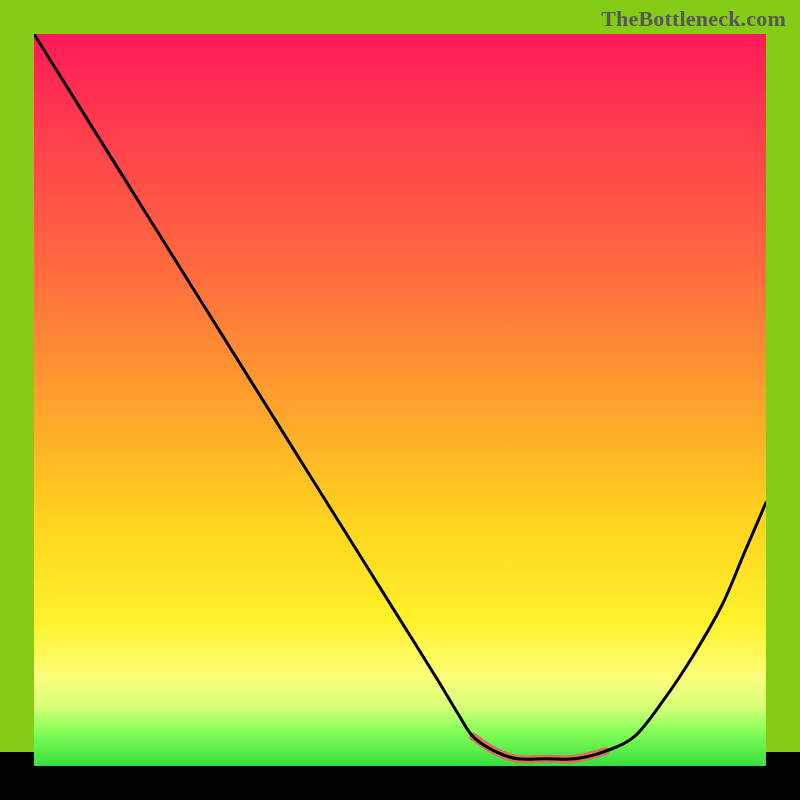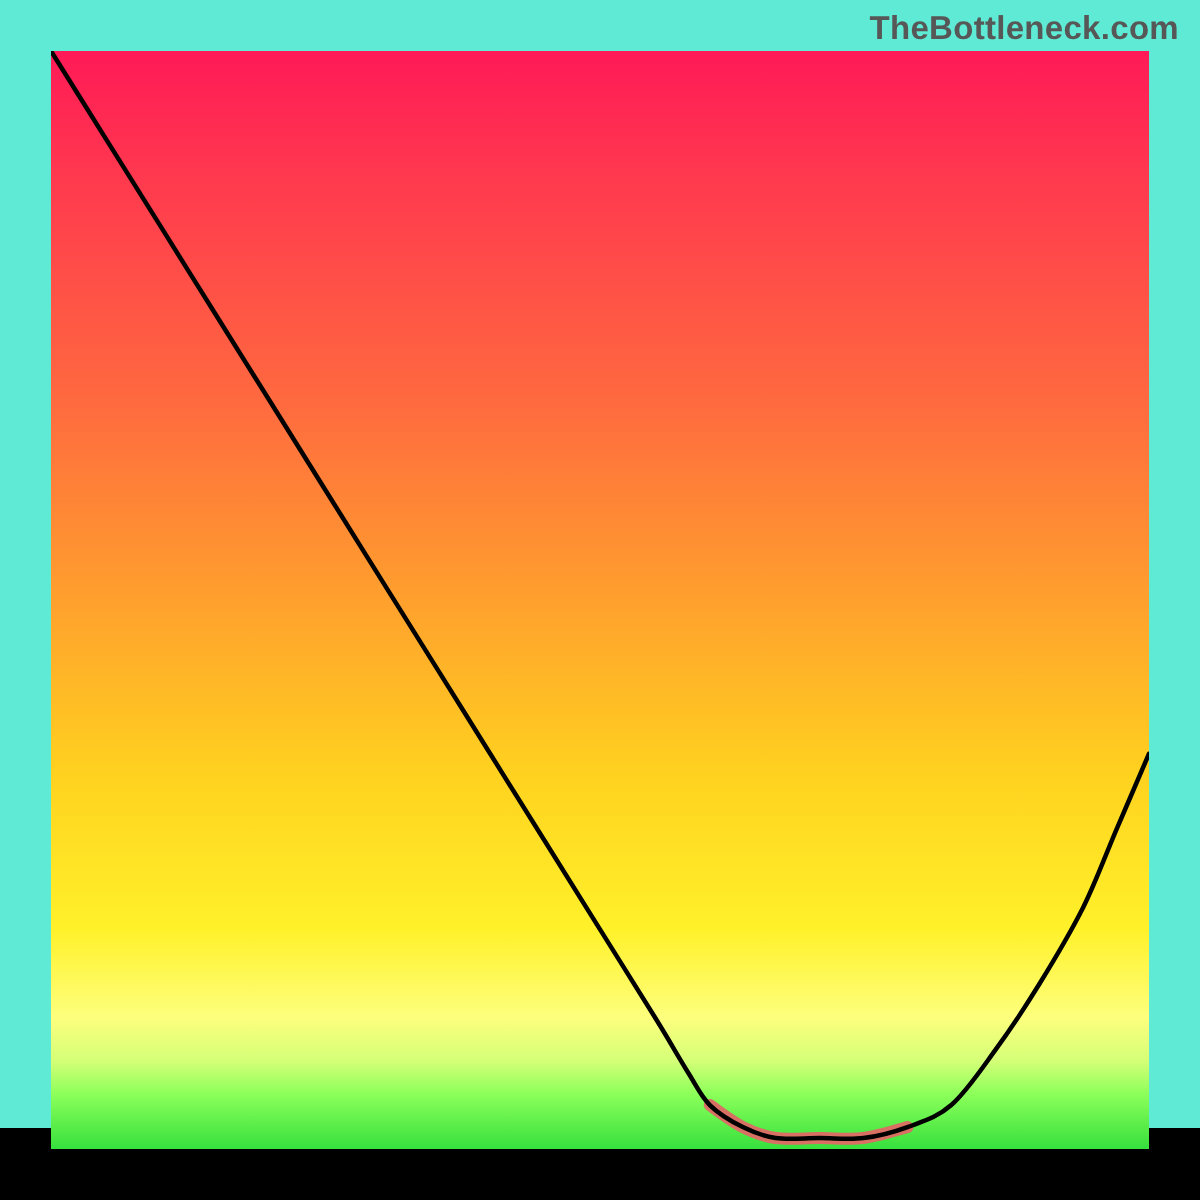--- a/index.html
+++ b/index.html
@@ -8,21 +8,22 @@
     width: 800px;
     height: 800px;
     background: #000;
     overflow: hidden;
     font-family: Arial, Helvetica, sans-serif;
   }
   .stage {
     position: relative;
     width: 800px;
     height: 752px;
-    background: #5eead4;
+    background: #84cc16;
+    font-family: Liberation Serif, serif;
   }
   .watermark {
     position: absolute;
     top: 6px;
     right: 14px;
     color: #575757;
     font-size: 22px;
     font-weight: bold;
     letter-spacing: 0.2px;
     user-select: none;

